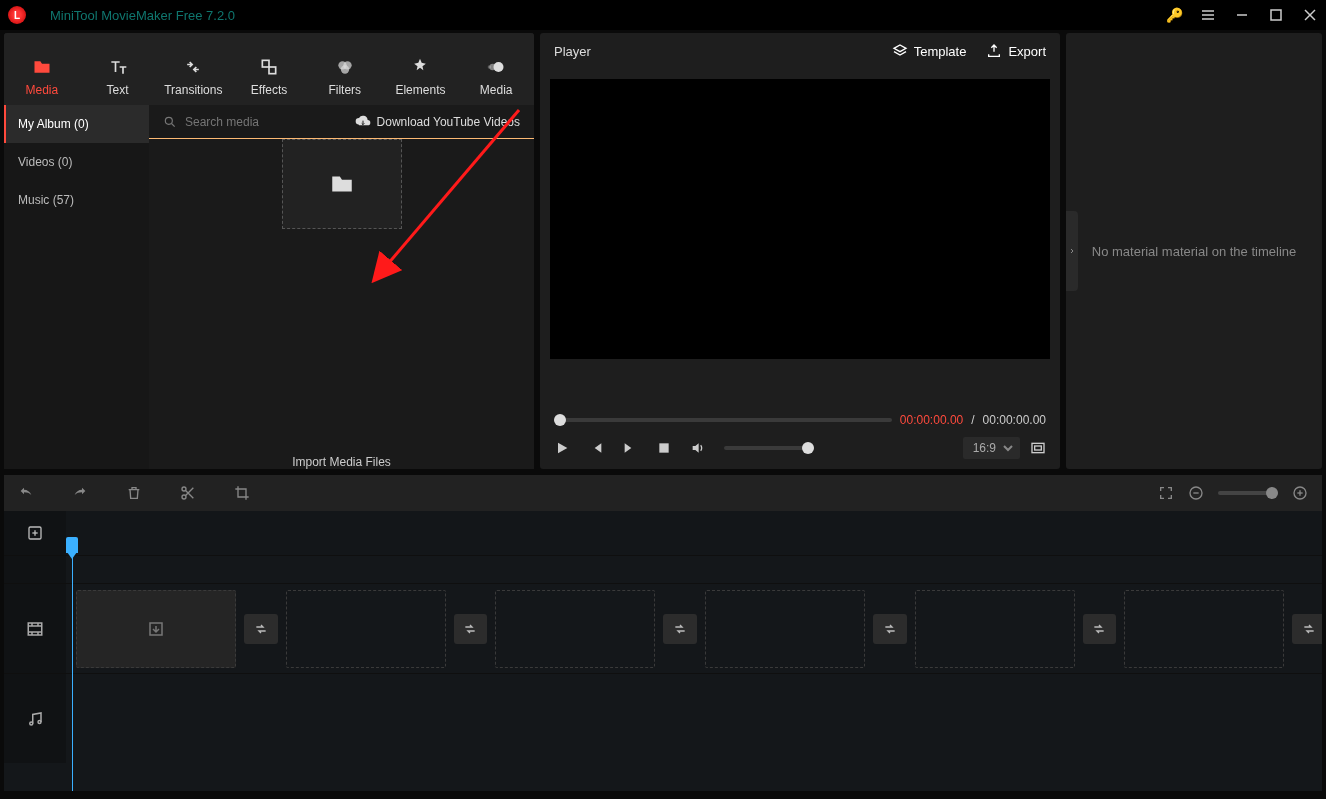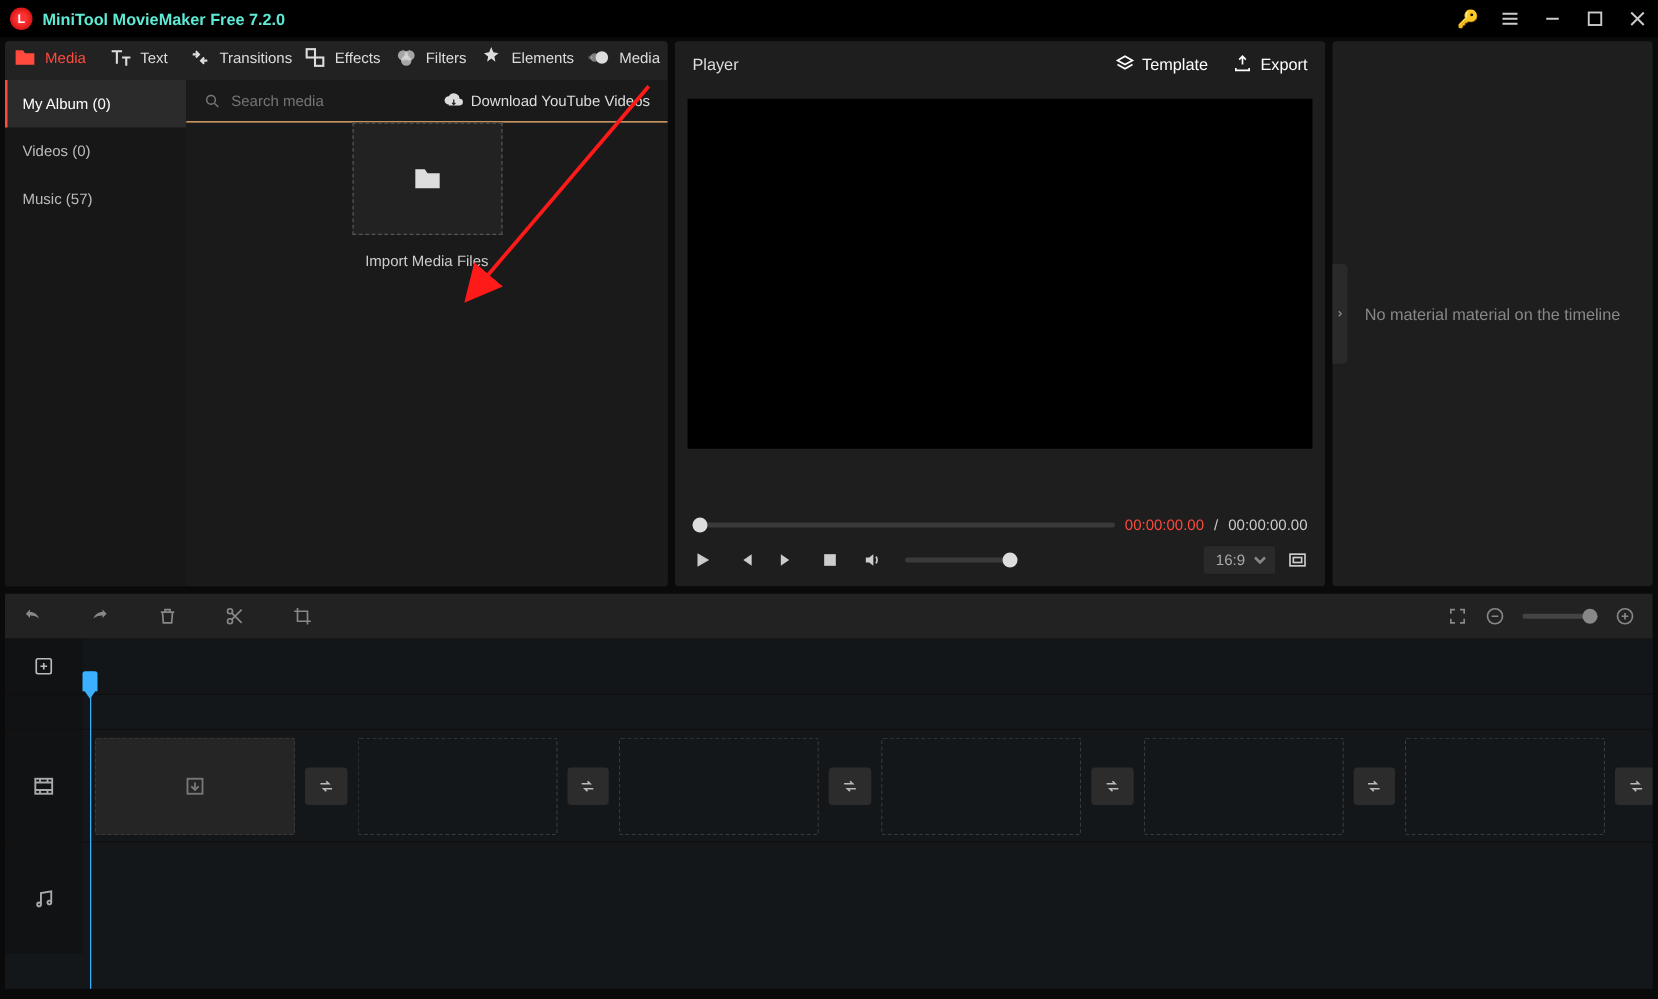--- a/index.html
+++ b/index.html
@@ -1,44 +1,44 @@
 <!DOCTYPE html>
 <html><head>
 <meta charset="utf-8">
 <style>
 * { margin: 0; padding: 0; box-sizing: border-box; font-family: -apple-system, BlinkMacSystemFont, "Segoe UI", Arial, sans-serif; }
 body { background: #0a0a0a; color: #ccc; font-size: 13px; overflow: hidden; width: 1326px; height: 799px; }
 
 .titlebar { height: 30px; background: #000; display: flex; align-items: center; padding: 0 8px; }
 .titlebar .logo { width: 18px; height: 18px; background: radial-gradient(circle, #ff3333 30%, #bb0000 100%); border-radius: 50%; display: flex; align-items: center; justify-content: center; font-size: 10px; color: #fff; font-weight: bold; }
-.titlebar .title { margin-left: 8px; color: #5eead4; font-size: 13px; font-weight: 700; }
+.titlebar .title { margin-left: 24px; color: #0f766e; font-size: 13px; font-weight: 400; }
 .titlebar .right { margin-left: auto; display: flex; align-items: center; gap: 18px; }
 .titlebar .right svg, .titlebar .key { width: 16px; height: 16px; }
 .titlebar .key { color: #f7c948; font-size: 14px; }
 .titlebar .winbtn { cursor: pointer; }
 
 .main-row { display: flex; height: 442px; padding: 3px 4px 3px 4px; gap: 6px; }
 .panel-left { width: 530px; background: #1e1e1e; border-radius: 3px; display: flex; flex-direction: column; }
 .toolbar-tabs { display: flex; background: #222; border-radius: 3px 3px 0 0; }
-.tab { flex: 1; display: flex; flex-direction: row; align-items: center; justify-content: center; padding: 3px 4px 8px; cursor: pointer; color: #ddd; gap: 6px; }
+.tab { flex: 1; display: flex; flex-direction: column; align-items: center; justify-content: center; padding: 24px 4px 8px; cursor: pointer; color: #ddd; gap: 6px; }
 .tab.active { color: #ff4a3d; }
 .tab svg { width: 20px; height: 20px; }
 .tab span { font-size: 12px; }
 
 .sub-row { display: flex; flex: 1; }
 .sidebar { width: 145px; background: #171717; display: flex; flex-direction: column; }
 .sidebar-item { padding: 12px 14px; font-size: 12px; color: #bbb; cursor: pointer; }
 .sidebar-item.active { background: #2b2b2b; color: #fff; border-left: 2px solid #ff4a3d; padding-left: 12px; }
 
 .content-area { flex: 1; background: #1a1a1a; display: flex; flex-direction: column; position: relative; }
 .search-row { height: 34px; display: flex; align-items: center; padding: 0 14px; gap: 8px; color: #888; font-size: 12px; border-bottom: 1px solid #fdba74; }
 .search-row input { background: transparent; border: none; color: #bbb; font-size: 12px; outline: none; flex: 1; }
 .search-row .dl-yt { display: flex; align-items: center; gap: 6px; color: #ddd; cursor: pointer; }
 
-.import-center { flex: 1; display: flex; flex-direction: column; align-items: center; justify-content: flex-start; gap: 14px; }
+.import-center { flex: 1; display: flex; flex-direction: column; align-items: center; justify-content: space-between; gap: 14px; }
 .import-box { width: 120px; height: 90px; border: 1px dashed #555; display: flex; align-items: center; justify-content: center; cursor: pointer; background: #222; }
 .import-box svg { width: 26px; height: 26px; }
 .import-label { font-size: 12px; color: #ccc; }
 
 .panel-player { width: 520px; background: #1e1e1e; border-radius: 3px; display: flex; flex-direction: column; }
 .player-header { height: 36px; display: flex; align-items: center; padding: 0 14px; color: #ddd; font-size: 13px; }
 .player-header .actions { margin-left: auto; display: flex; gap: 20px; }
 .player-header .actions .act { display: flex; align-items: center; gap: 6px; cursor: pointer; font-size: 13px; color: #fff; }
 .player-viewport { flex: 1; background: #1e1e1e; padding: 10px 10px 0; }
 .player-video { width: 100%; height: 280px; background: #000; }

